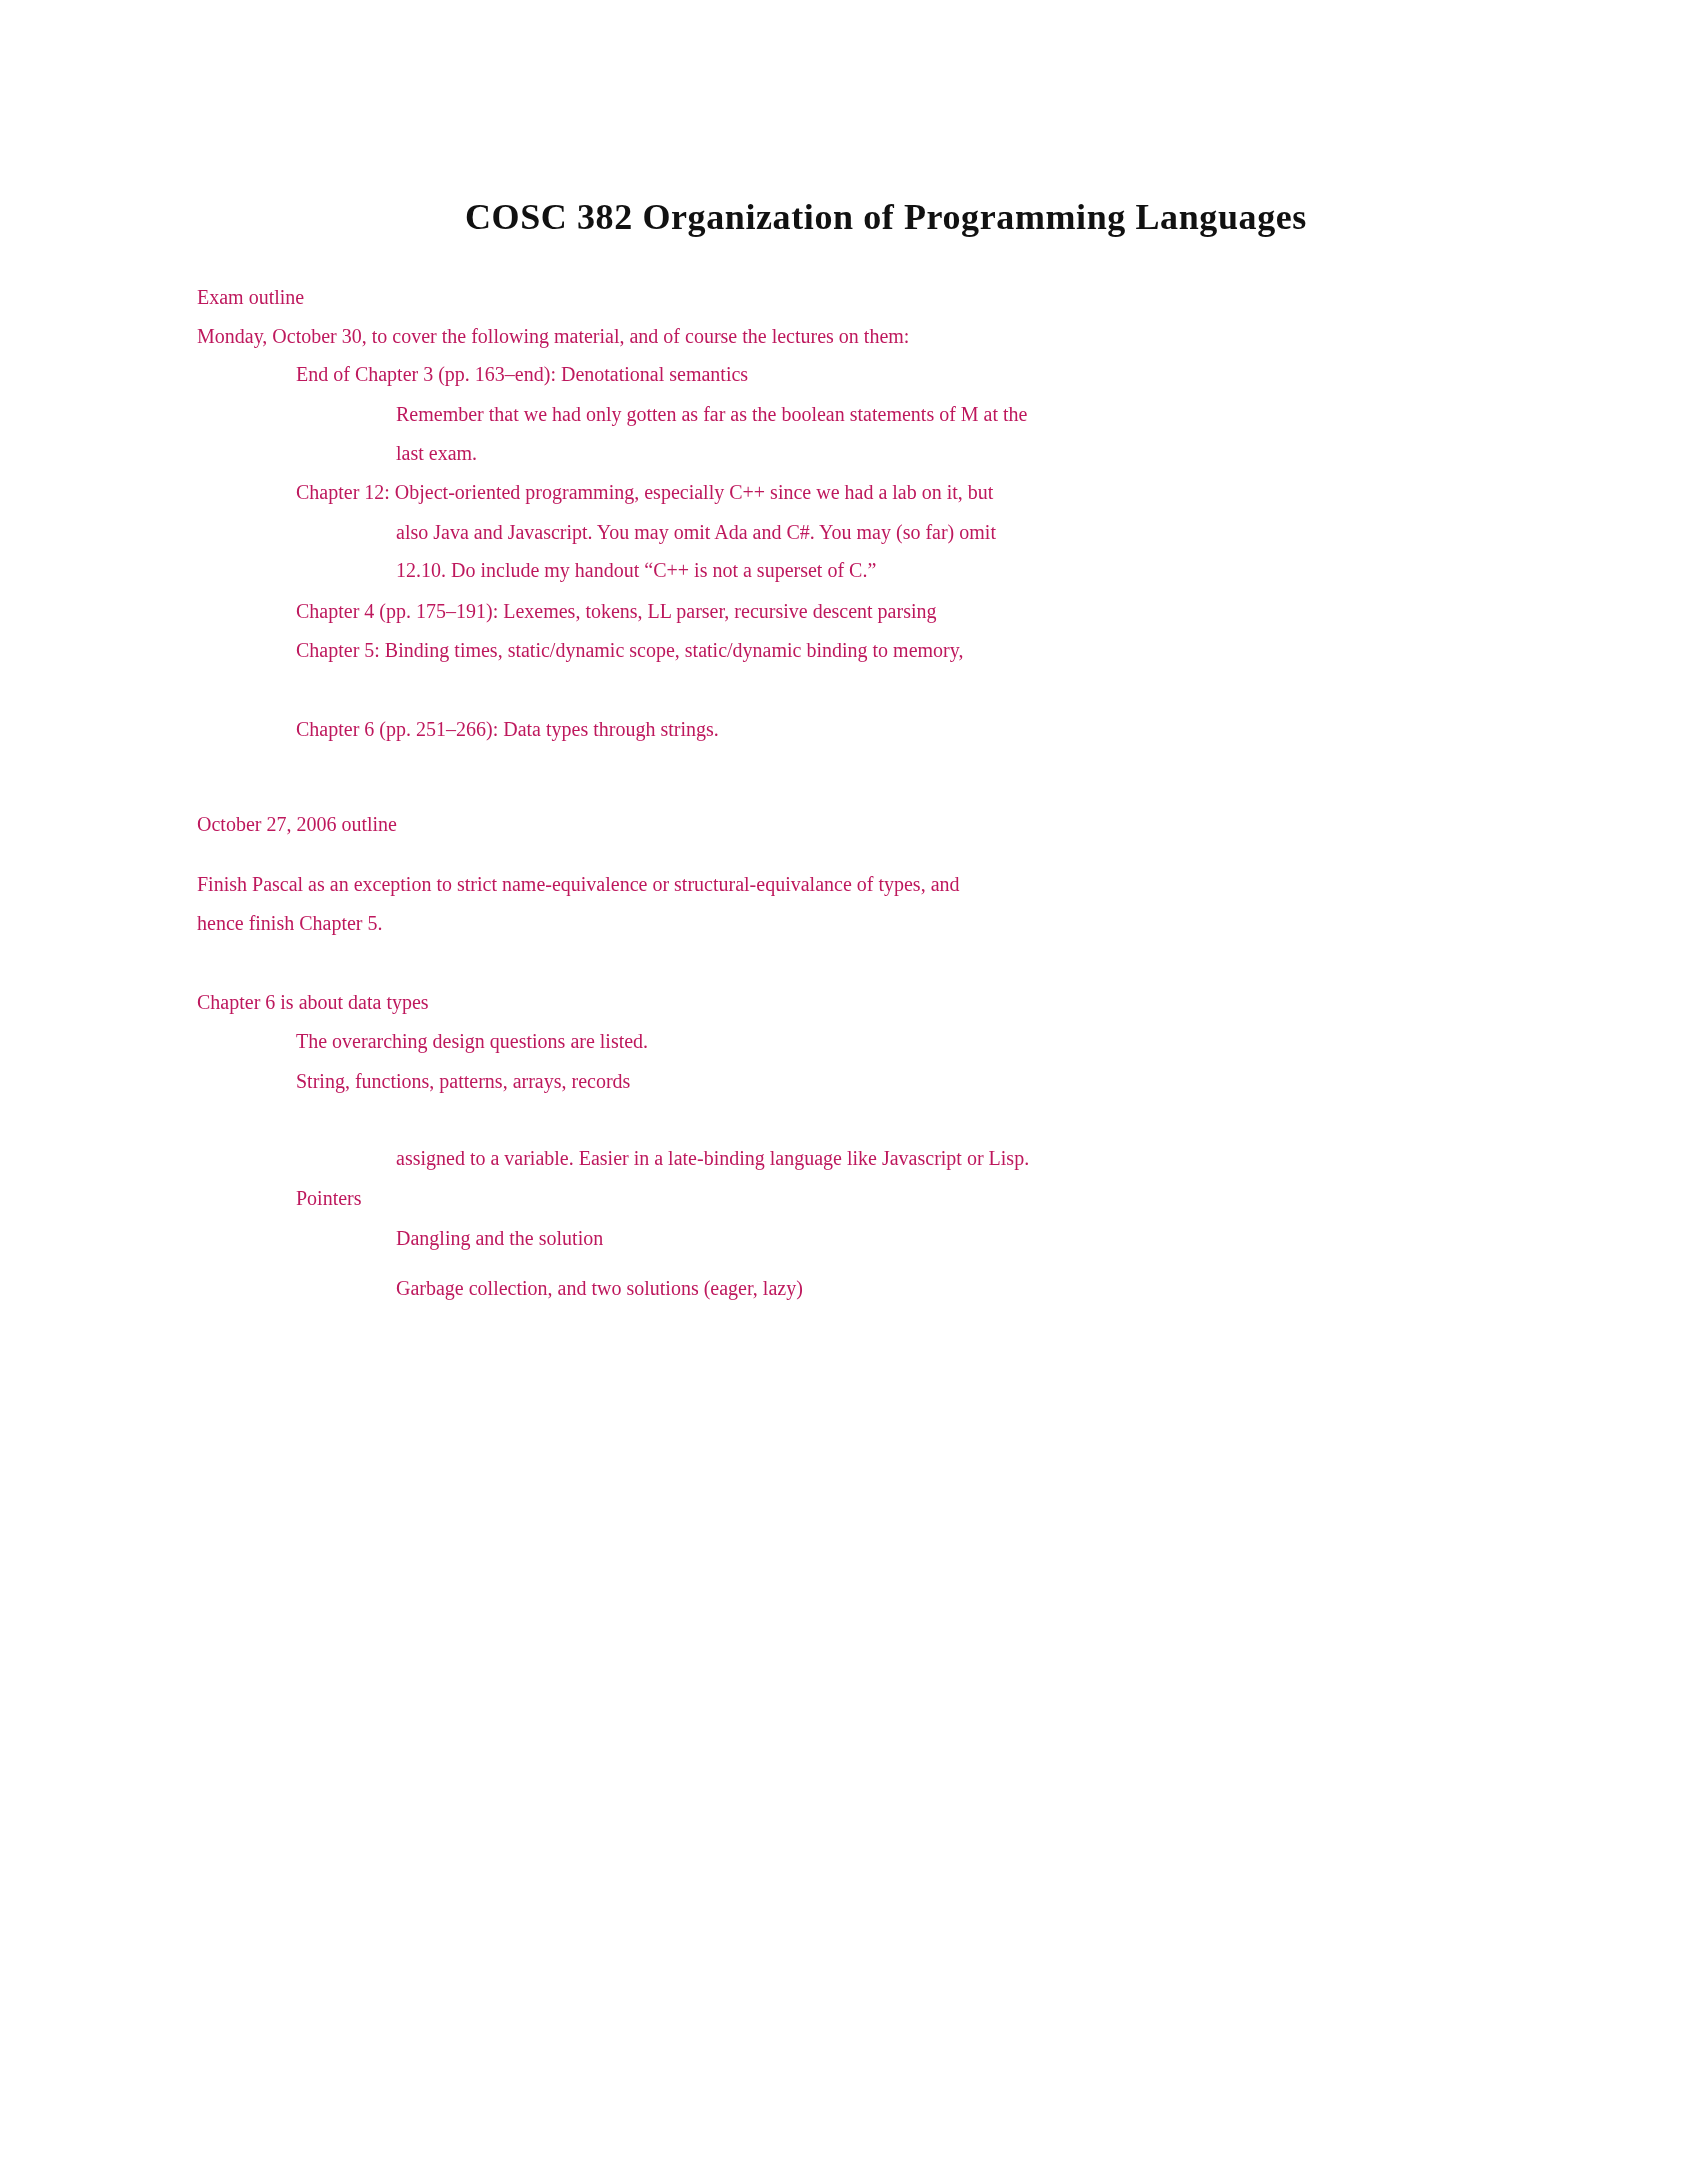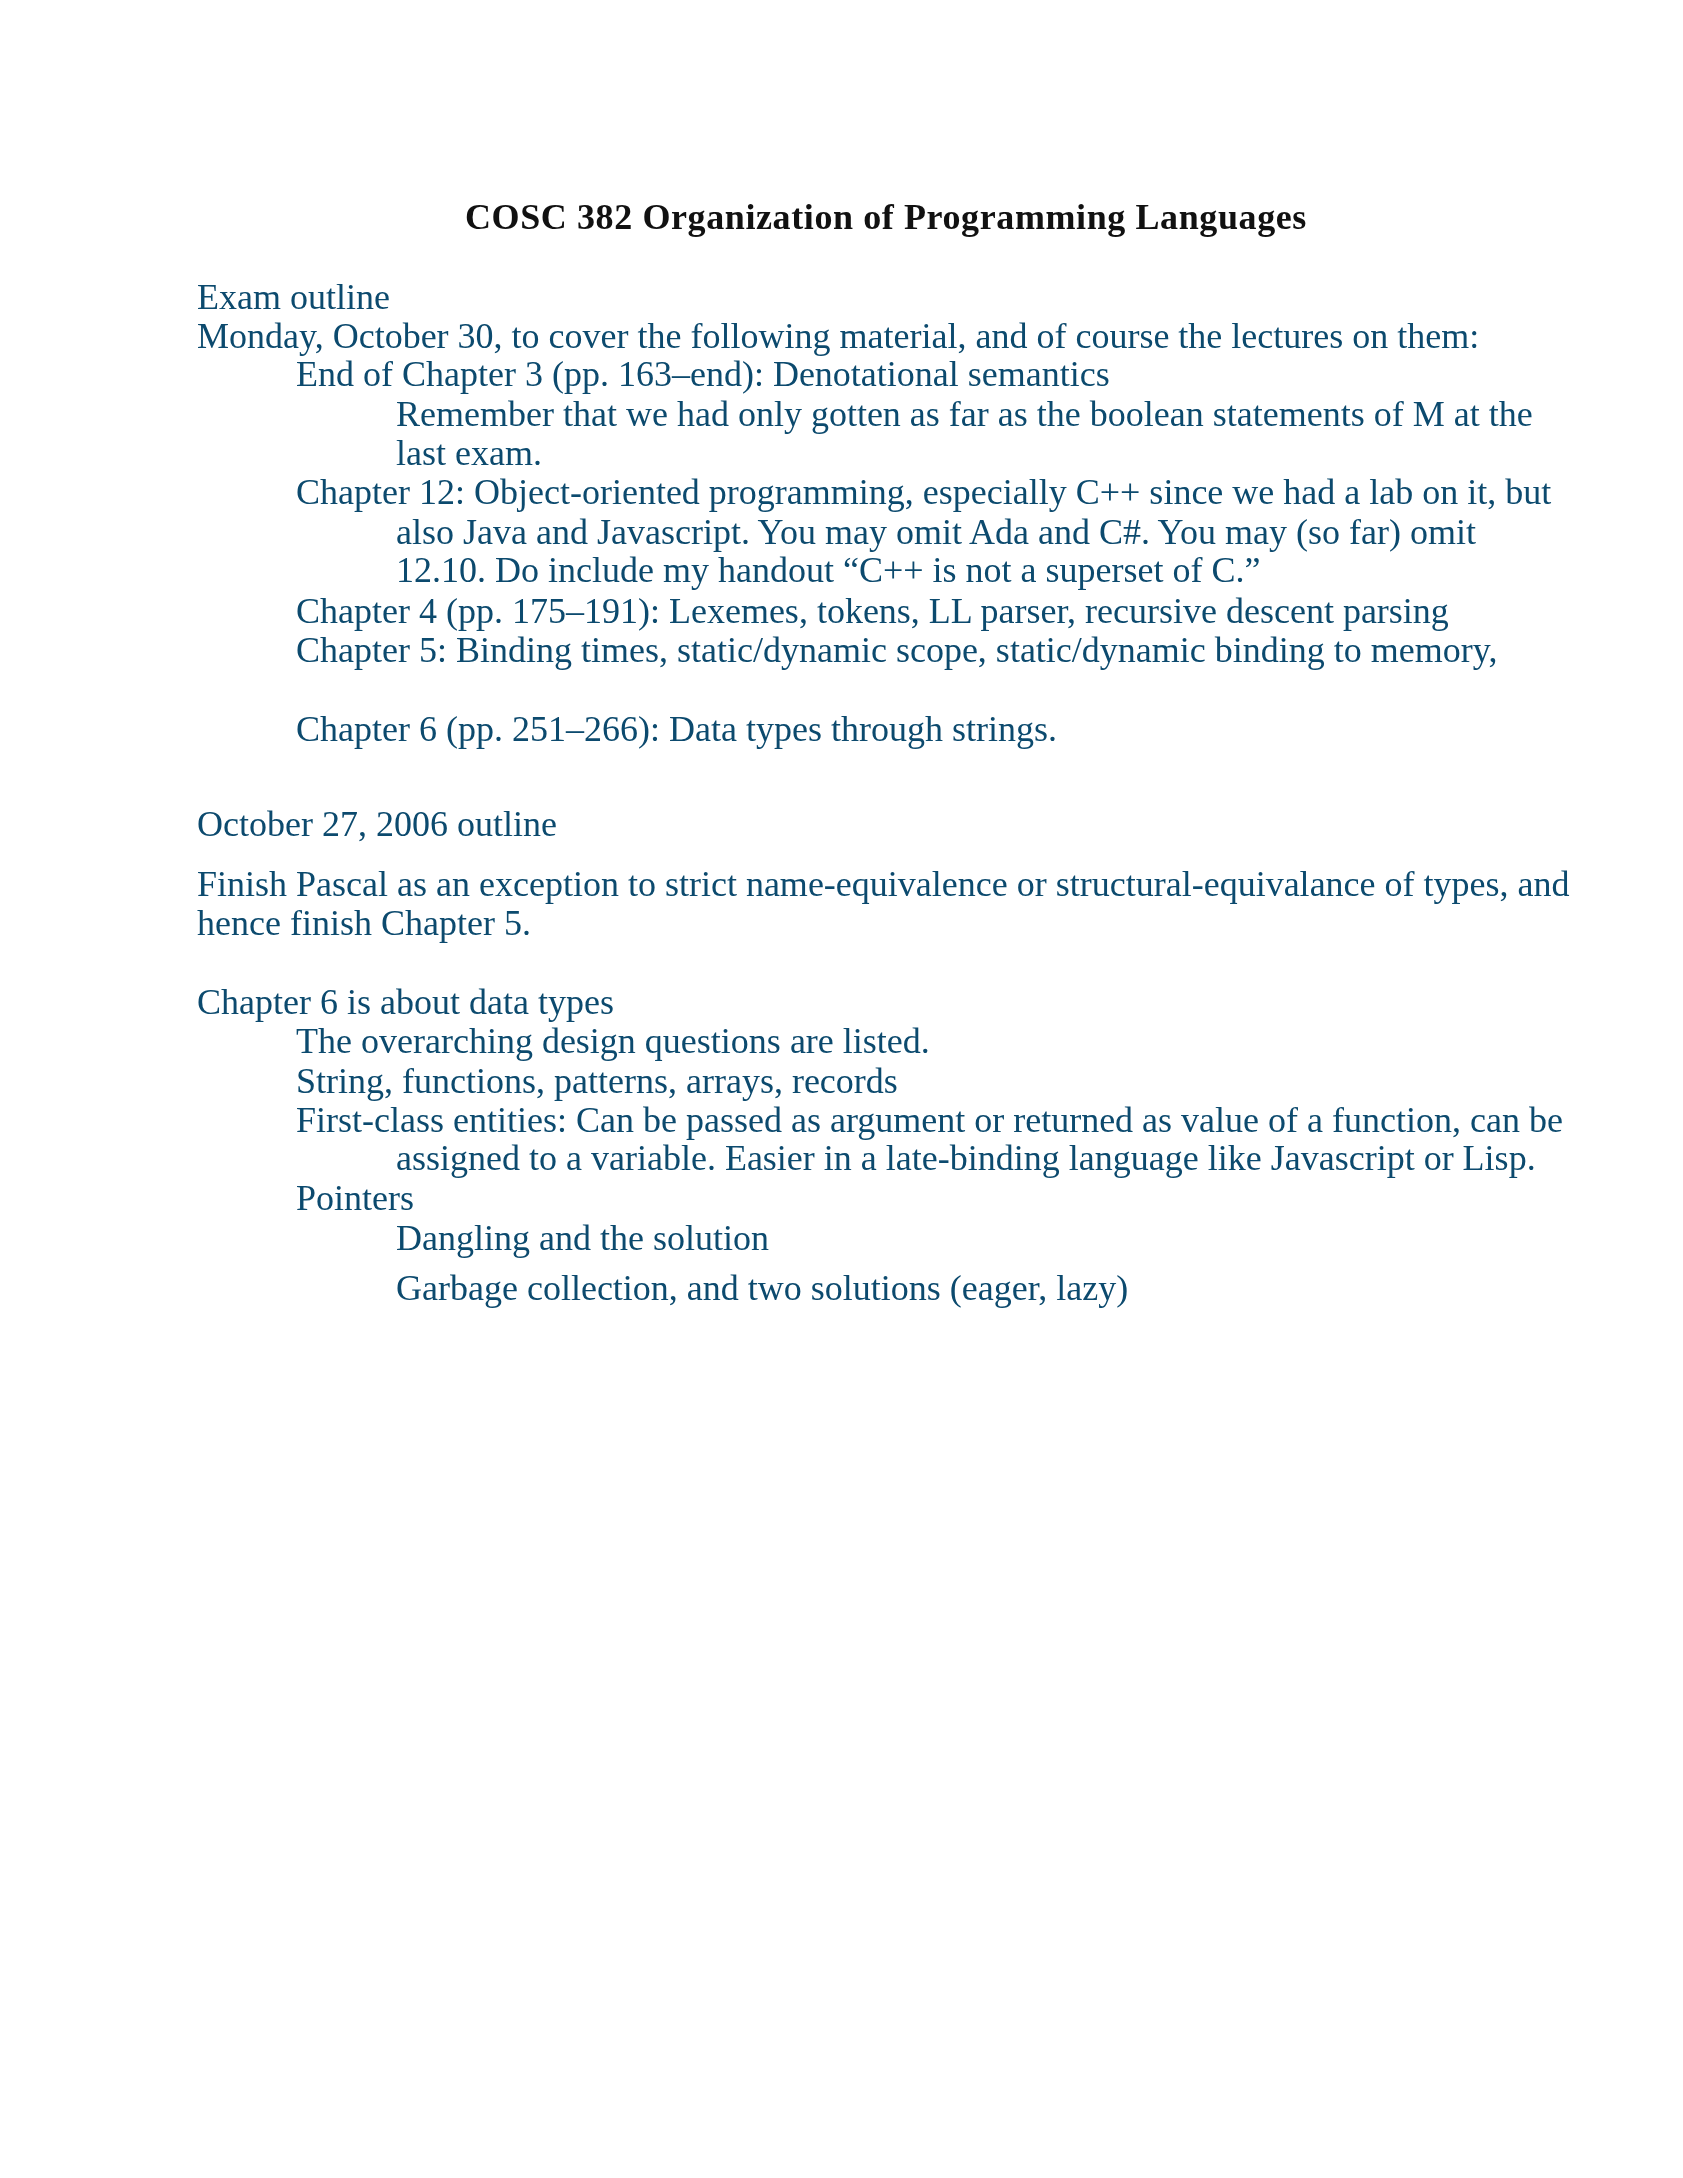--- a/index.html
+++ b/index.html
@@ -1,24 +1,24 @@
 <!DOCTYPE html>
 <html><head>
 <meta charset="utf-8">
 <style>
   html, body { margin: 0; padding: 0; background: #ffffff; }
   body { width: 1683px; height: 2178px; position: relative; overflow: hidden; }
   .page { position: absolute; left: 0; top: 0; width: 1683px; height: 2178px; background: #fff; color: #111; }
   .ln {
     position: absolute;
     font-family: "Liberation Serif", "DejaVu Serif", serif;
-    font-size: 36px;
+    font-size: 20px;
     line-height: 32px;
     white-space: nowrap;
-    color: #0c4a6e;
+    color: #be185d;
     transform-origin: left top;
   }
   .title {
     position: absolute;
     left: 465px; top: 201px;
     font-family: "Liberation Serif", "DejaVu Serif", serif;
     font-weight: bold;
     font-size: 36px;
     line-height: 32px;
     white-space: nowrap;
@@ -48,19 +48,18 @@
   <div class="ln m1" style="top:713px">Chapter 6 (pp. 251–266):  Data types through strings.</div>
 
   <div class="ln m0" style="top:808px">October 27, 2006 outline</div>
 
   <div class="ln m0" style="top:868px">Finish Pascal as an exception to strict name-equivalence or structural-equivalance of types, and</div>
   <div class="ln m0" style="top:907px">hence finish Chapter 5.</div>
 
   <div class="ln m0" style="top:986px">Chapter 6 is about data types</div>
   <div class="ln m1" style="top:1065px">String, functions, patterns, arrays, records</div>
   <div class="ln m1" style="top:1025px">The overarching design questions are listed.</div>
-  <div class="ln m1" style="top:1104px">First-class entities:  Can be passed as argument or returned as value of a function, can be</div>
   <div class="ln m2" style="top:1142px">assigned to a variable.  Easier in a late-binding language like Javascript or Lisp.</div>
   <div class="ln m1" style="top:1182px">Pointers</div>
   <div class="ln m2" style="top:1222px">Dangling and the solution</div>
   <div class="ln m2" style="top:1272px">Garbage collection, and two solutions (eager, lazy)</div>
 </div>
 
 
 </body></html>

